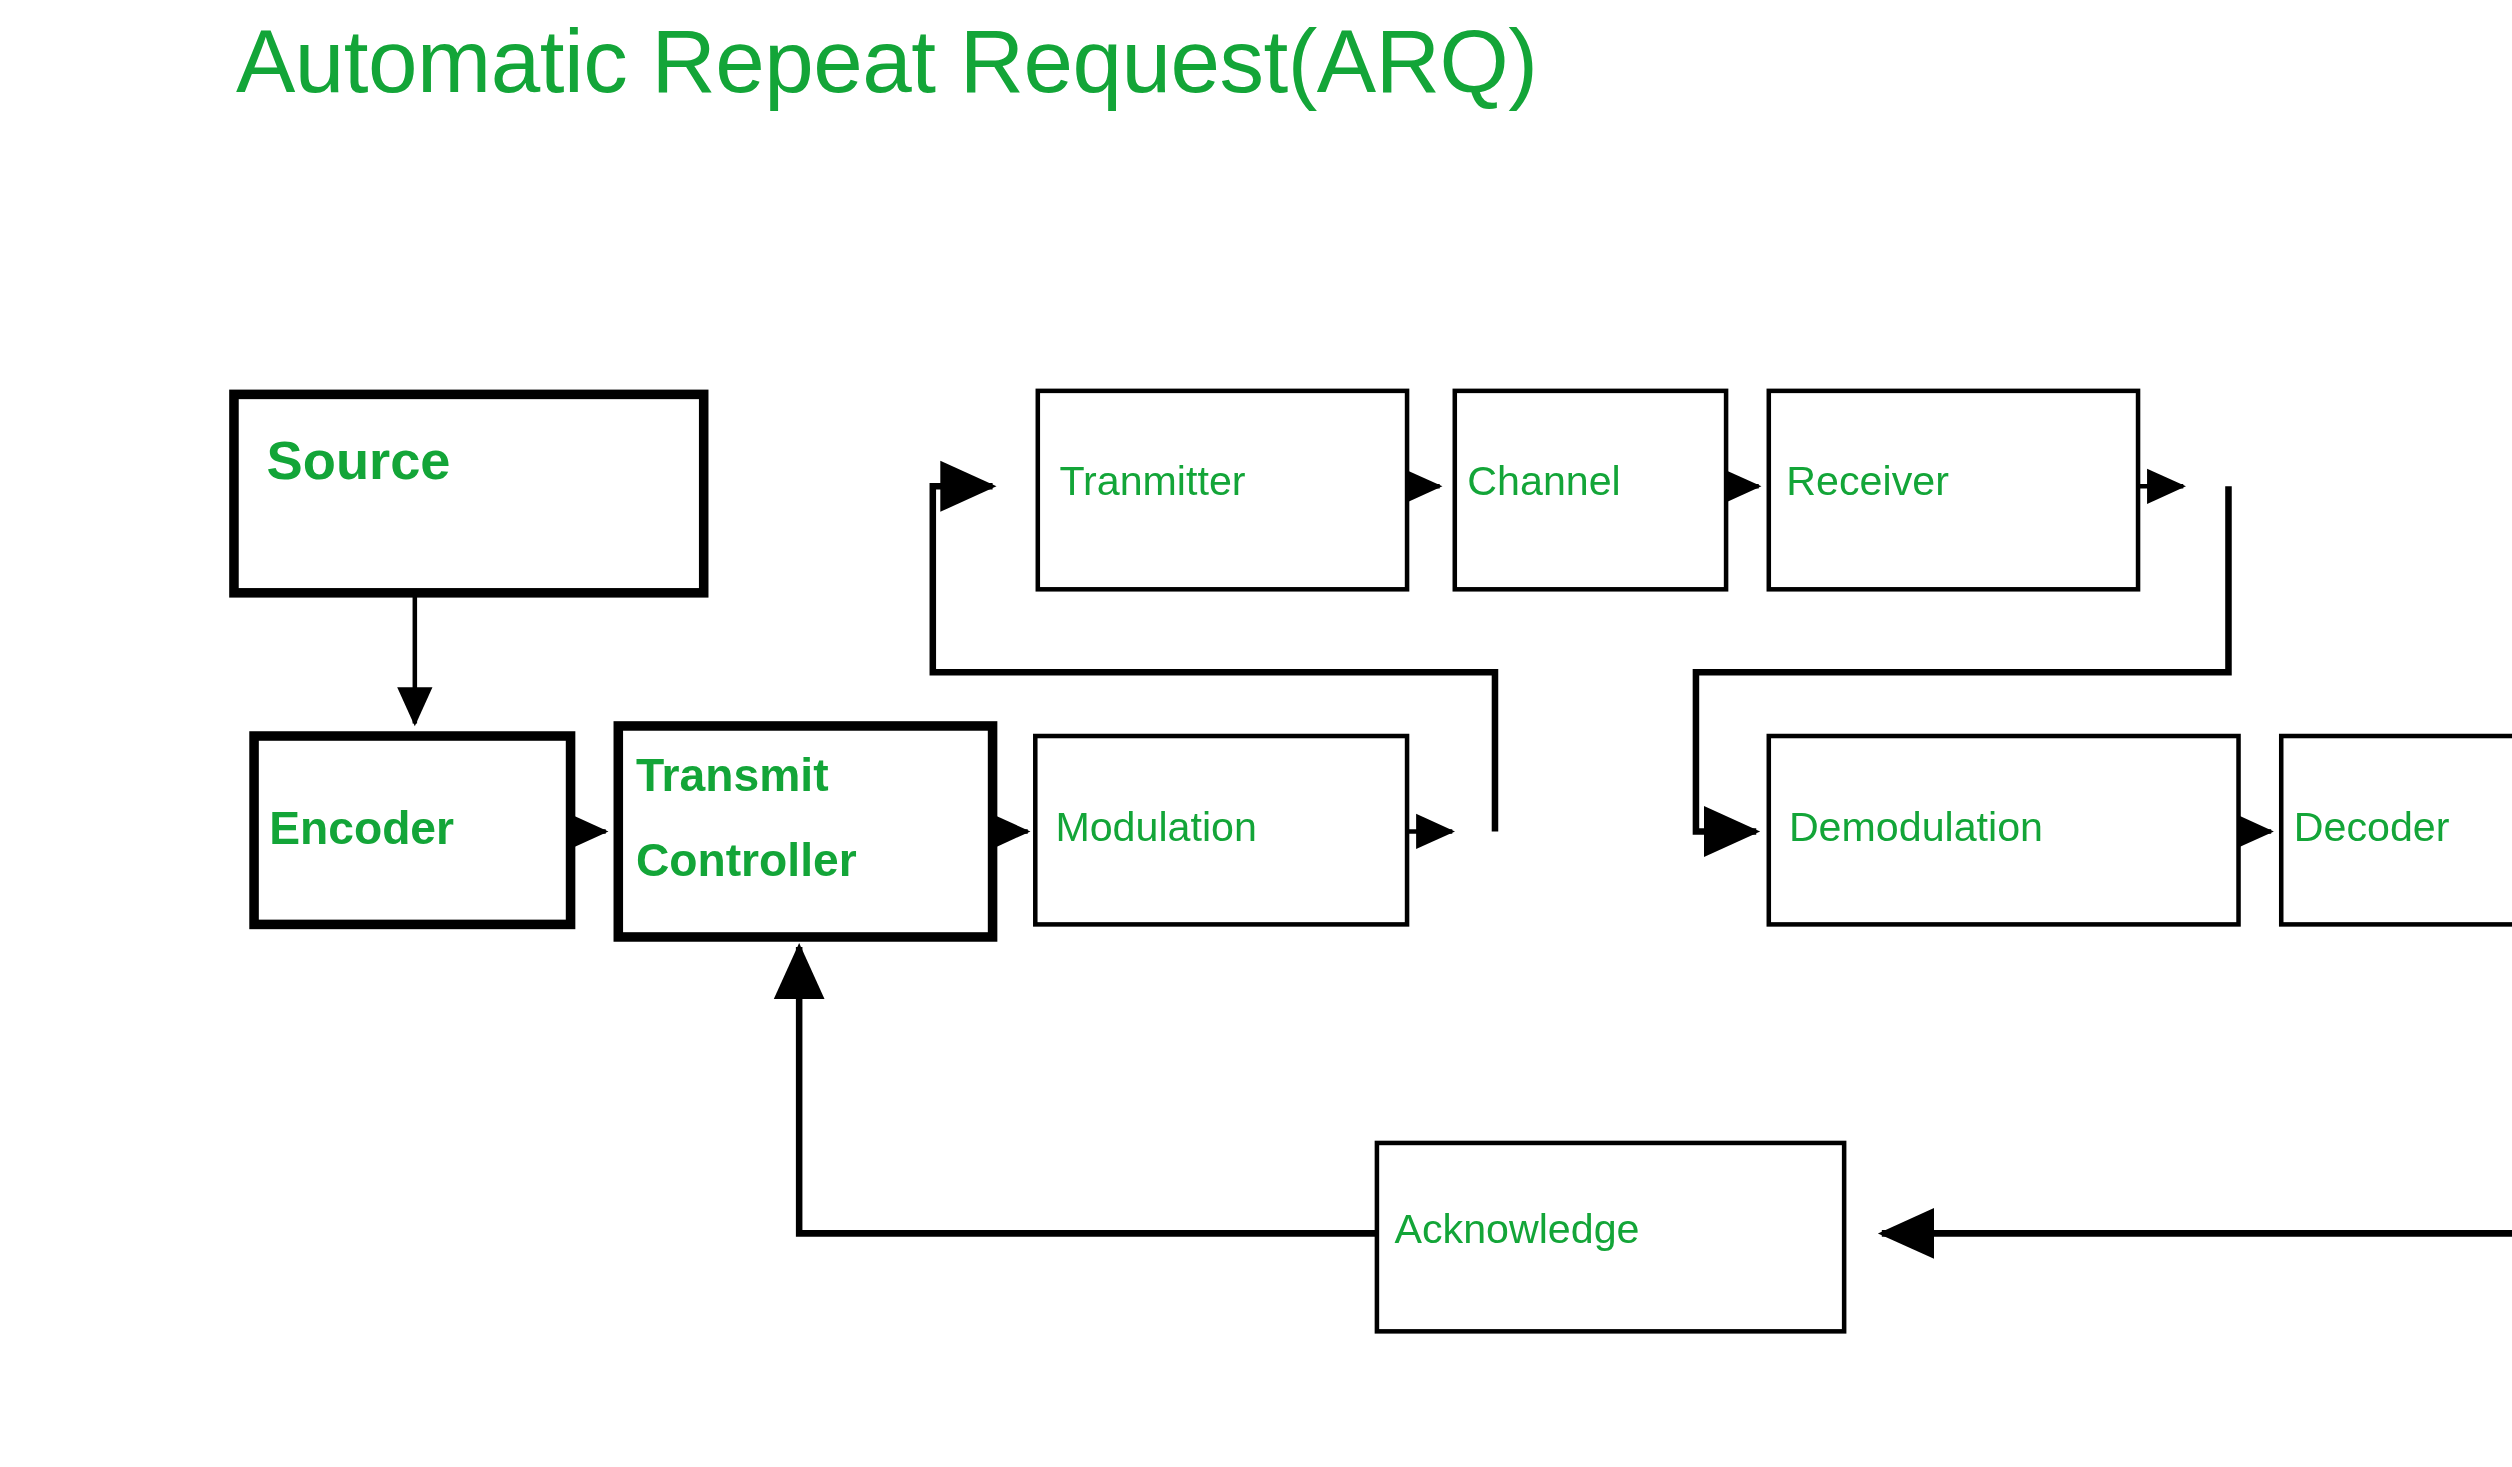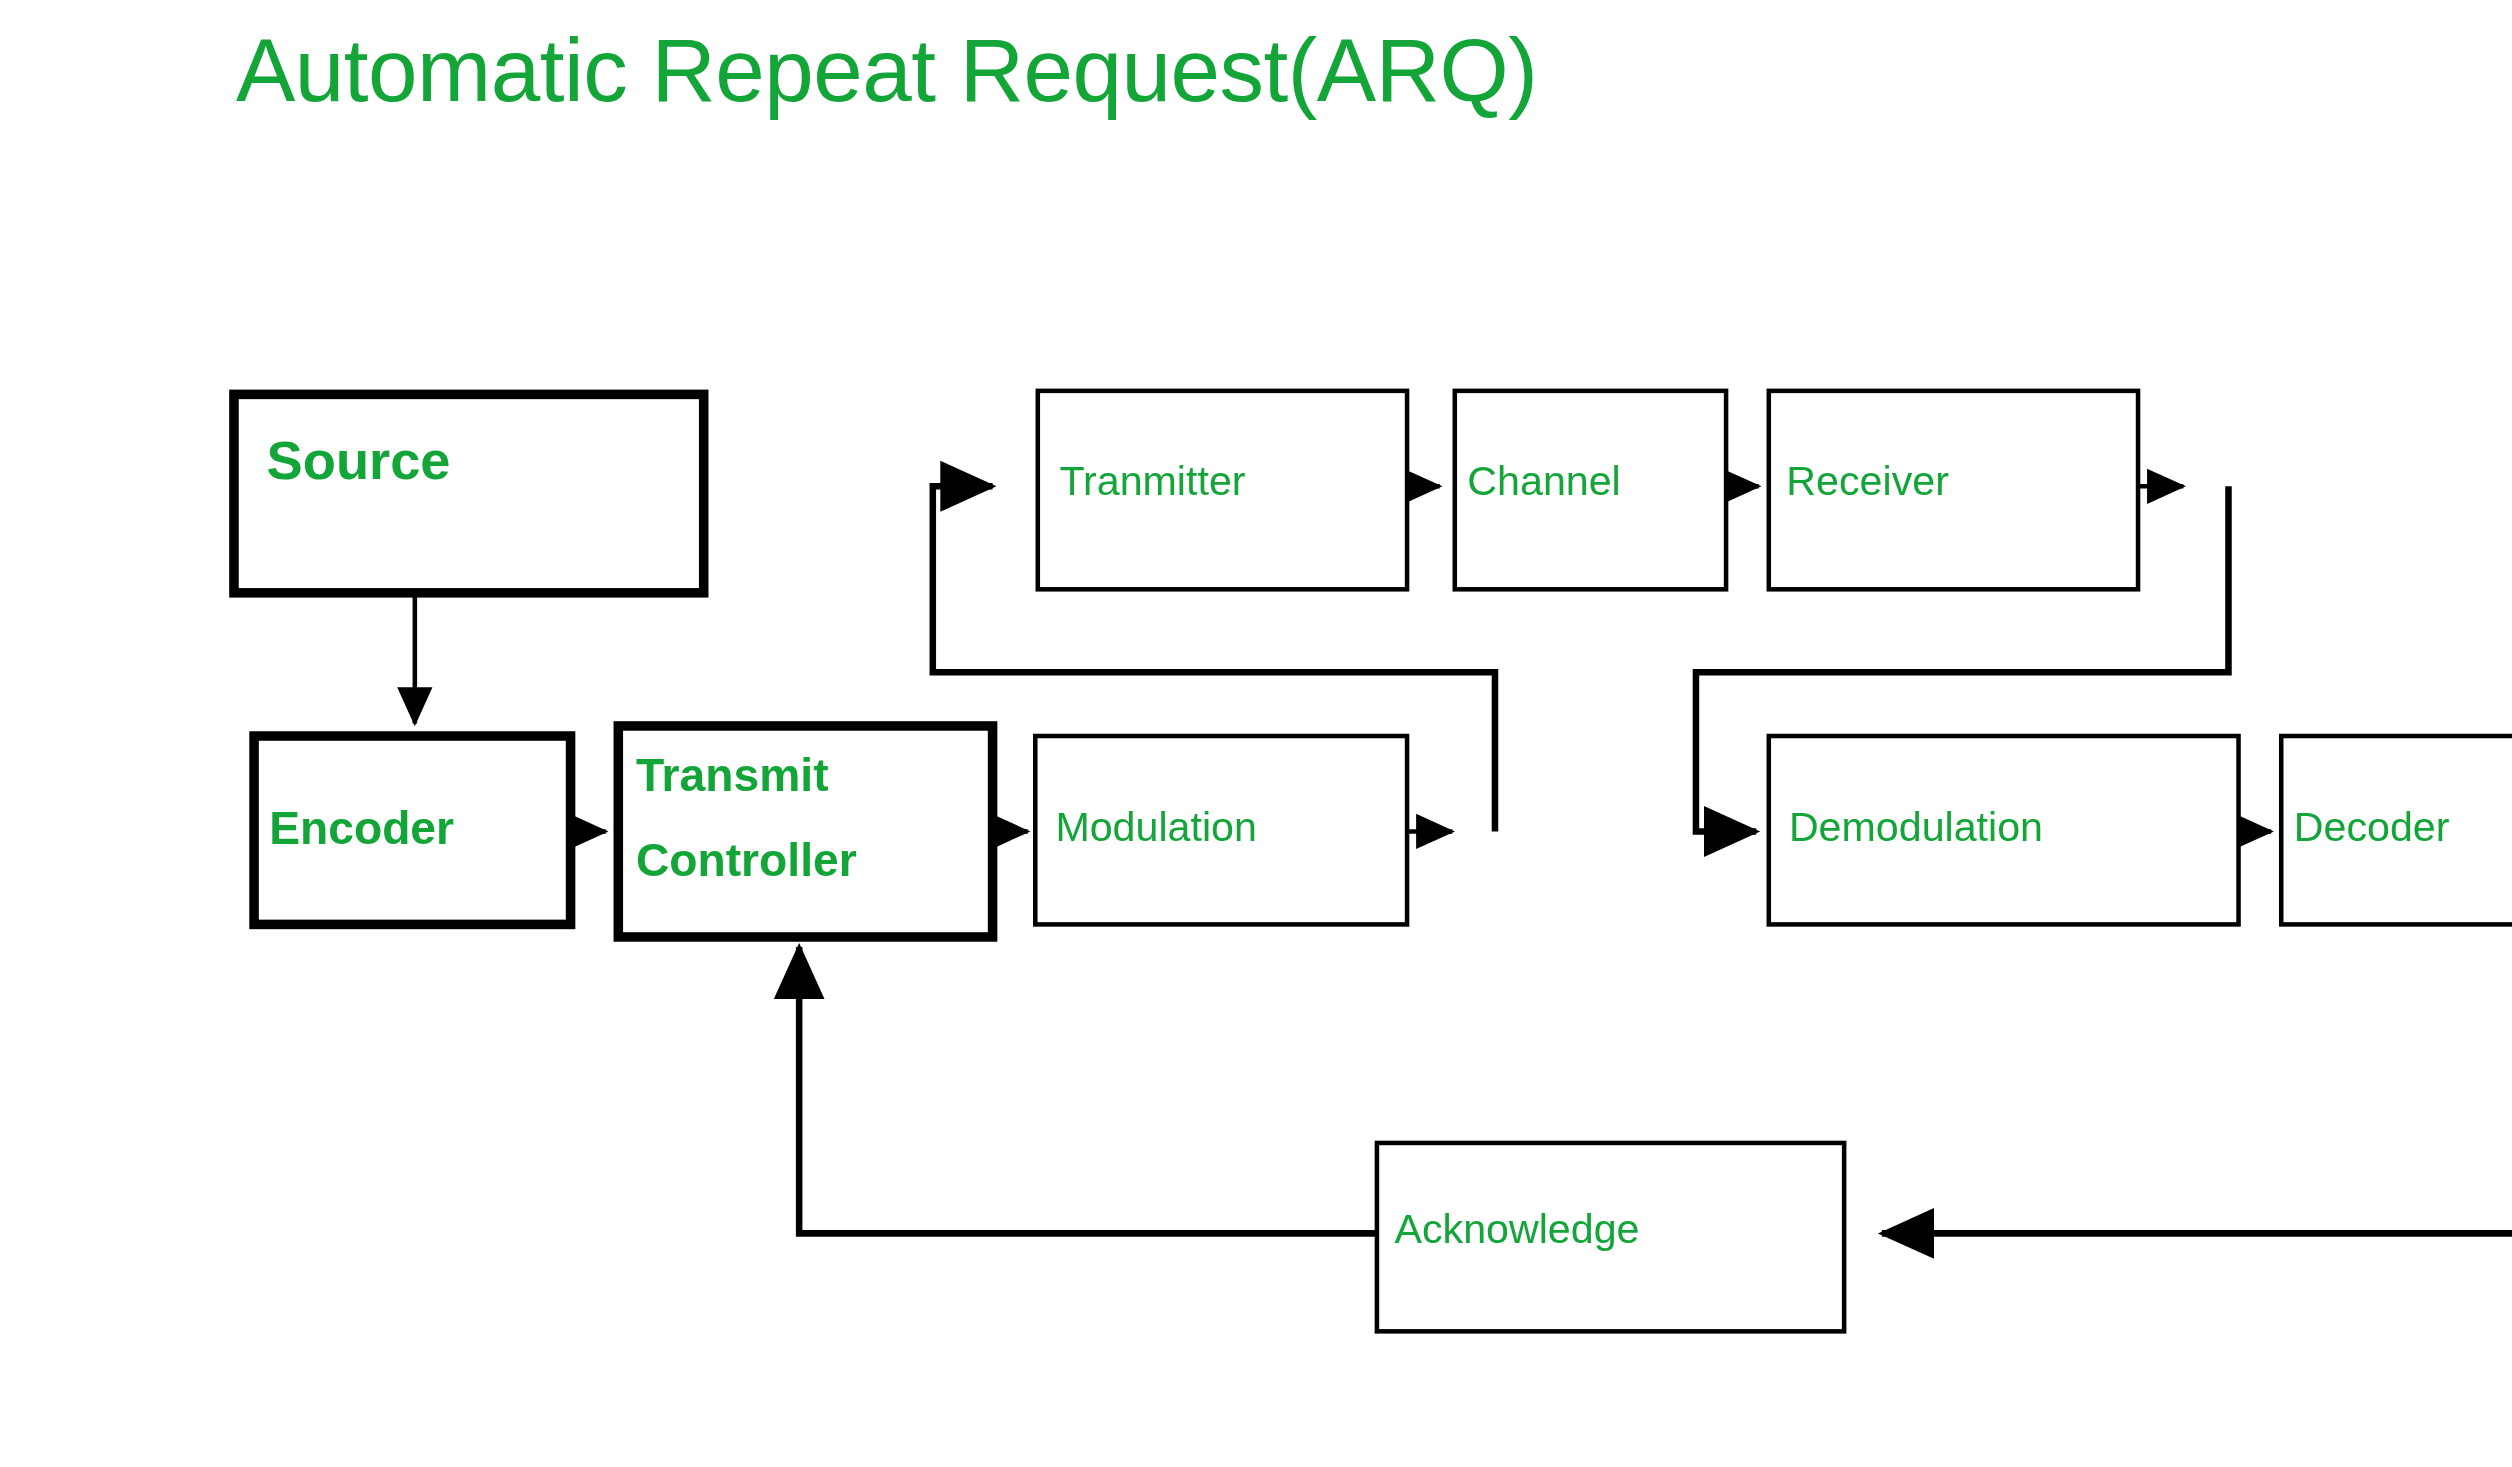--- a/index.html
+++ b/index.html
@@ -5,21 +5,21 @@
   html,body{margin:0;padding:0;background:#ffffff;}
   body{
     width:3208px;height:1467px;
     font-family:"Liberation Sans", sans-serif;
     overflow:hidden;
     position:relative;
   }
   #stage{position:absolute;inset:0;width:3208px;height:1467px;}
   #diagram-title{
     position:absolute;
-    left:236px;top:24px;
+    left:236px;top:15px;
     font-size:89px;
     line-height:1.05;
     font-weight:400;
     color:#13a538;
     letter-spacing:-0.5px;
     white-space:nowrap;
     font-family:"Liberation Sans", sans-serif;
     text-align:right;
   }
   svg#flow{position:absolute;left:0;top:0;width:3208px;height:1467px;}

